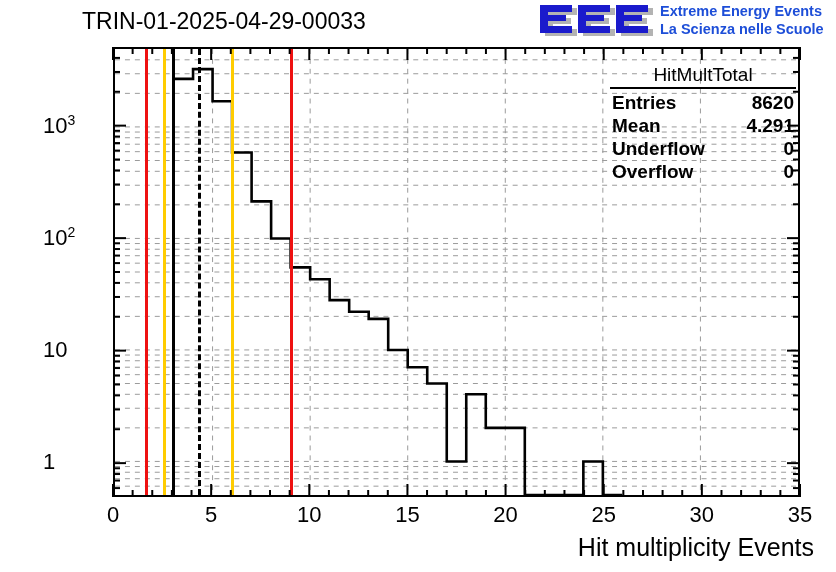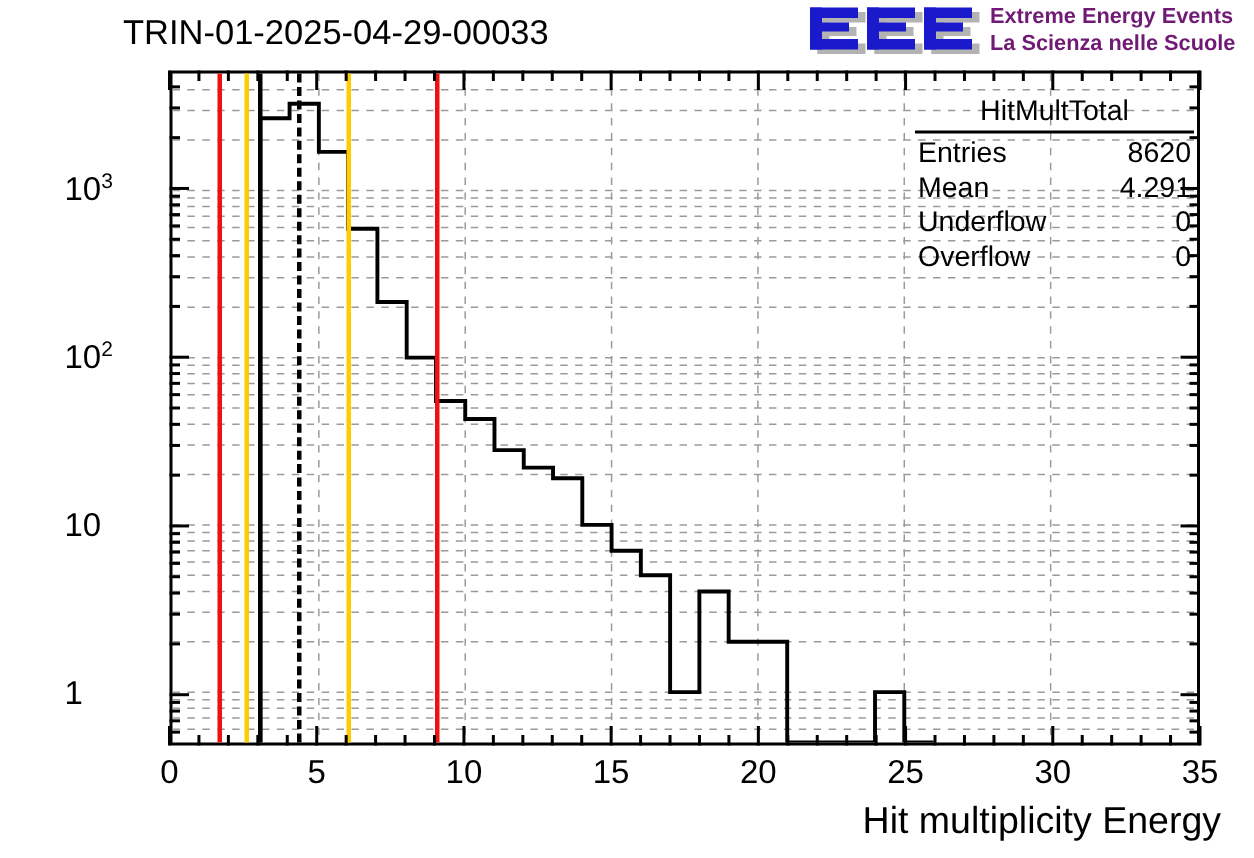--- a/index.html
+++ b/index.html
@@ -11,21 +11,21 @@
   #plot-title{
     position:absolute;left:82px;top:8px;
     font-size:23px;letter-spacing:0px;white-space:nowrap;
   }
 
   
   #logo{position:absolute;left:536px;top:2px;width:298px;height:44px;}
   #logo-marks{position:absolute;left:0;top:2px;width:120px;height:36px;}
   #logo-text{position:absolute;left:124px;top:0px;width:176px;}
   .logo-line{
-    color:#701a75;font-size:14.5px;line-height:18px;white-space:nowrap;
+    color:#1d4ed8;font-size:14.5px;line-height:18px;white-space:nowrap;
     font-family:"Liberation Sans", sans-serif;font-weight:bold;
   }
 
   
   #frame{
     position:absolute;left:113px;top:47px;
     width:687px;height:450px;
     border:2px solid #000;box-sizing:border-box;background:#fff;
   }
   #grid{position:absolute;left:0;top:0;width:100%;height:100%;}
@@ -44,21 +44,21 @@
     font-size:25px;white-space:nowrap;
   }
 
   
   #stats{
     position:absolute;left:608px;top:63px;width:190px;
     background:transparent;font-size:19px;line-height:23px;
   }
   #stats-title{text-align:center;padding-bottom:1px;}
   #stats-rule{height:2px;background:#000;margin:0 2px 2px 2px;}
-  .stat-row{display:flex;justify-content:space-between;padding:0 4px;}
+  .stat-row{display:flex;justify-content:space-between;padding:0 4px;font-weight:bold;}
   .stat-key{white-space:nowrap;}
   .stat-val{white-space:nowrap;}
 </style>
 </head>
 <body>
 
 <div id="root">
 
   <div id="plot-title">TRIN-01-2025-04-29-00033</div>
 
@@ -335,14 +335,14 @@
         <div class="xlab" style="left: 770px; top: 502px; text-align: center;">35</div>
       </div>
     <div id="ylabels">
         <div class="ylab" style="width: 62px; left: 43px; top: 449.134px;">1</div>
         <div class="ylab" style="width: 62px; left: 43px; top: 336.634px;">10</div>
         <div class="ylab" style="width: 62px; left: 43px; top: 224.134px;">10<sup>2</sup></div>
         <div class="ylab" style="width: 62px; left: 43px; top: 111.634px;">10<sup>3</sup></div>
       </div>
   </div>
 
-  <div id="xaxis-title">Hit multiplicity Energy</div>
+  <div id="xaxis-title">Hit multiplicity Events</div>
 </div>
 
 </body></html>

